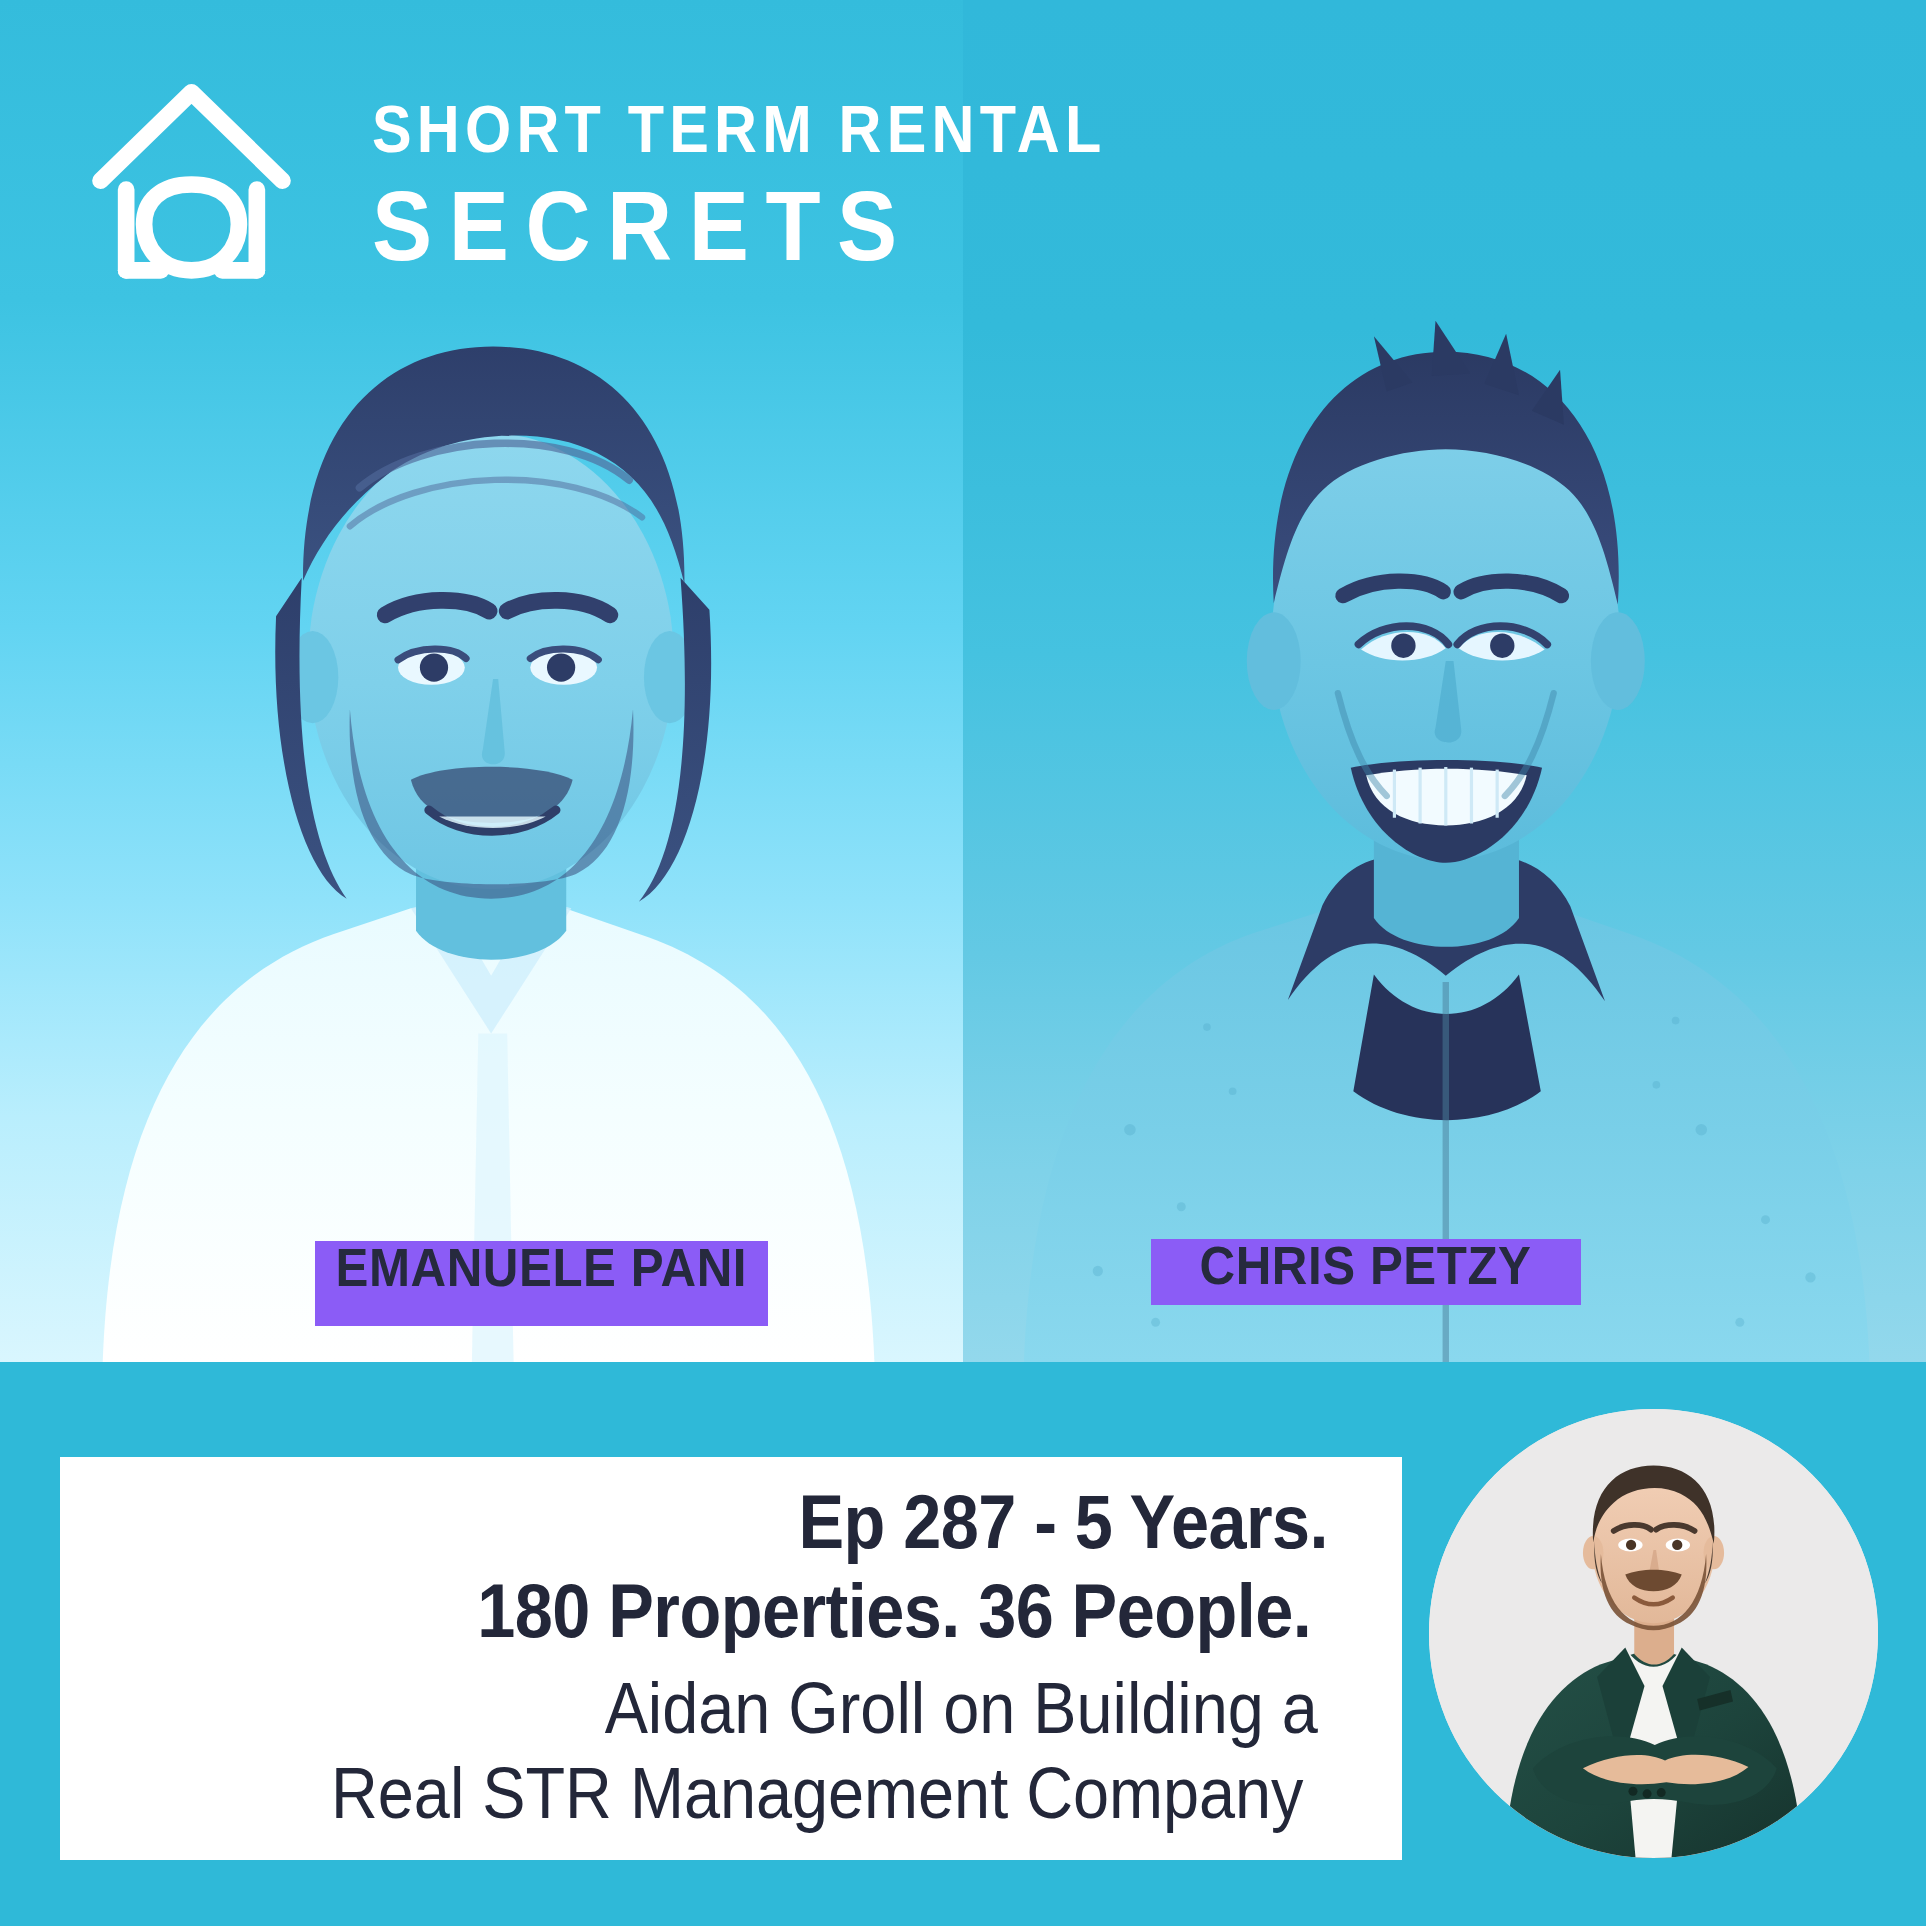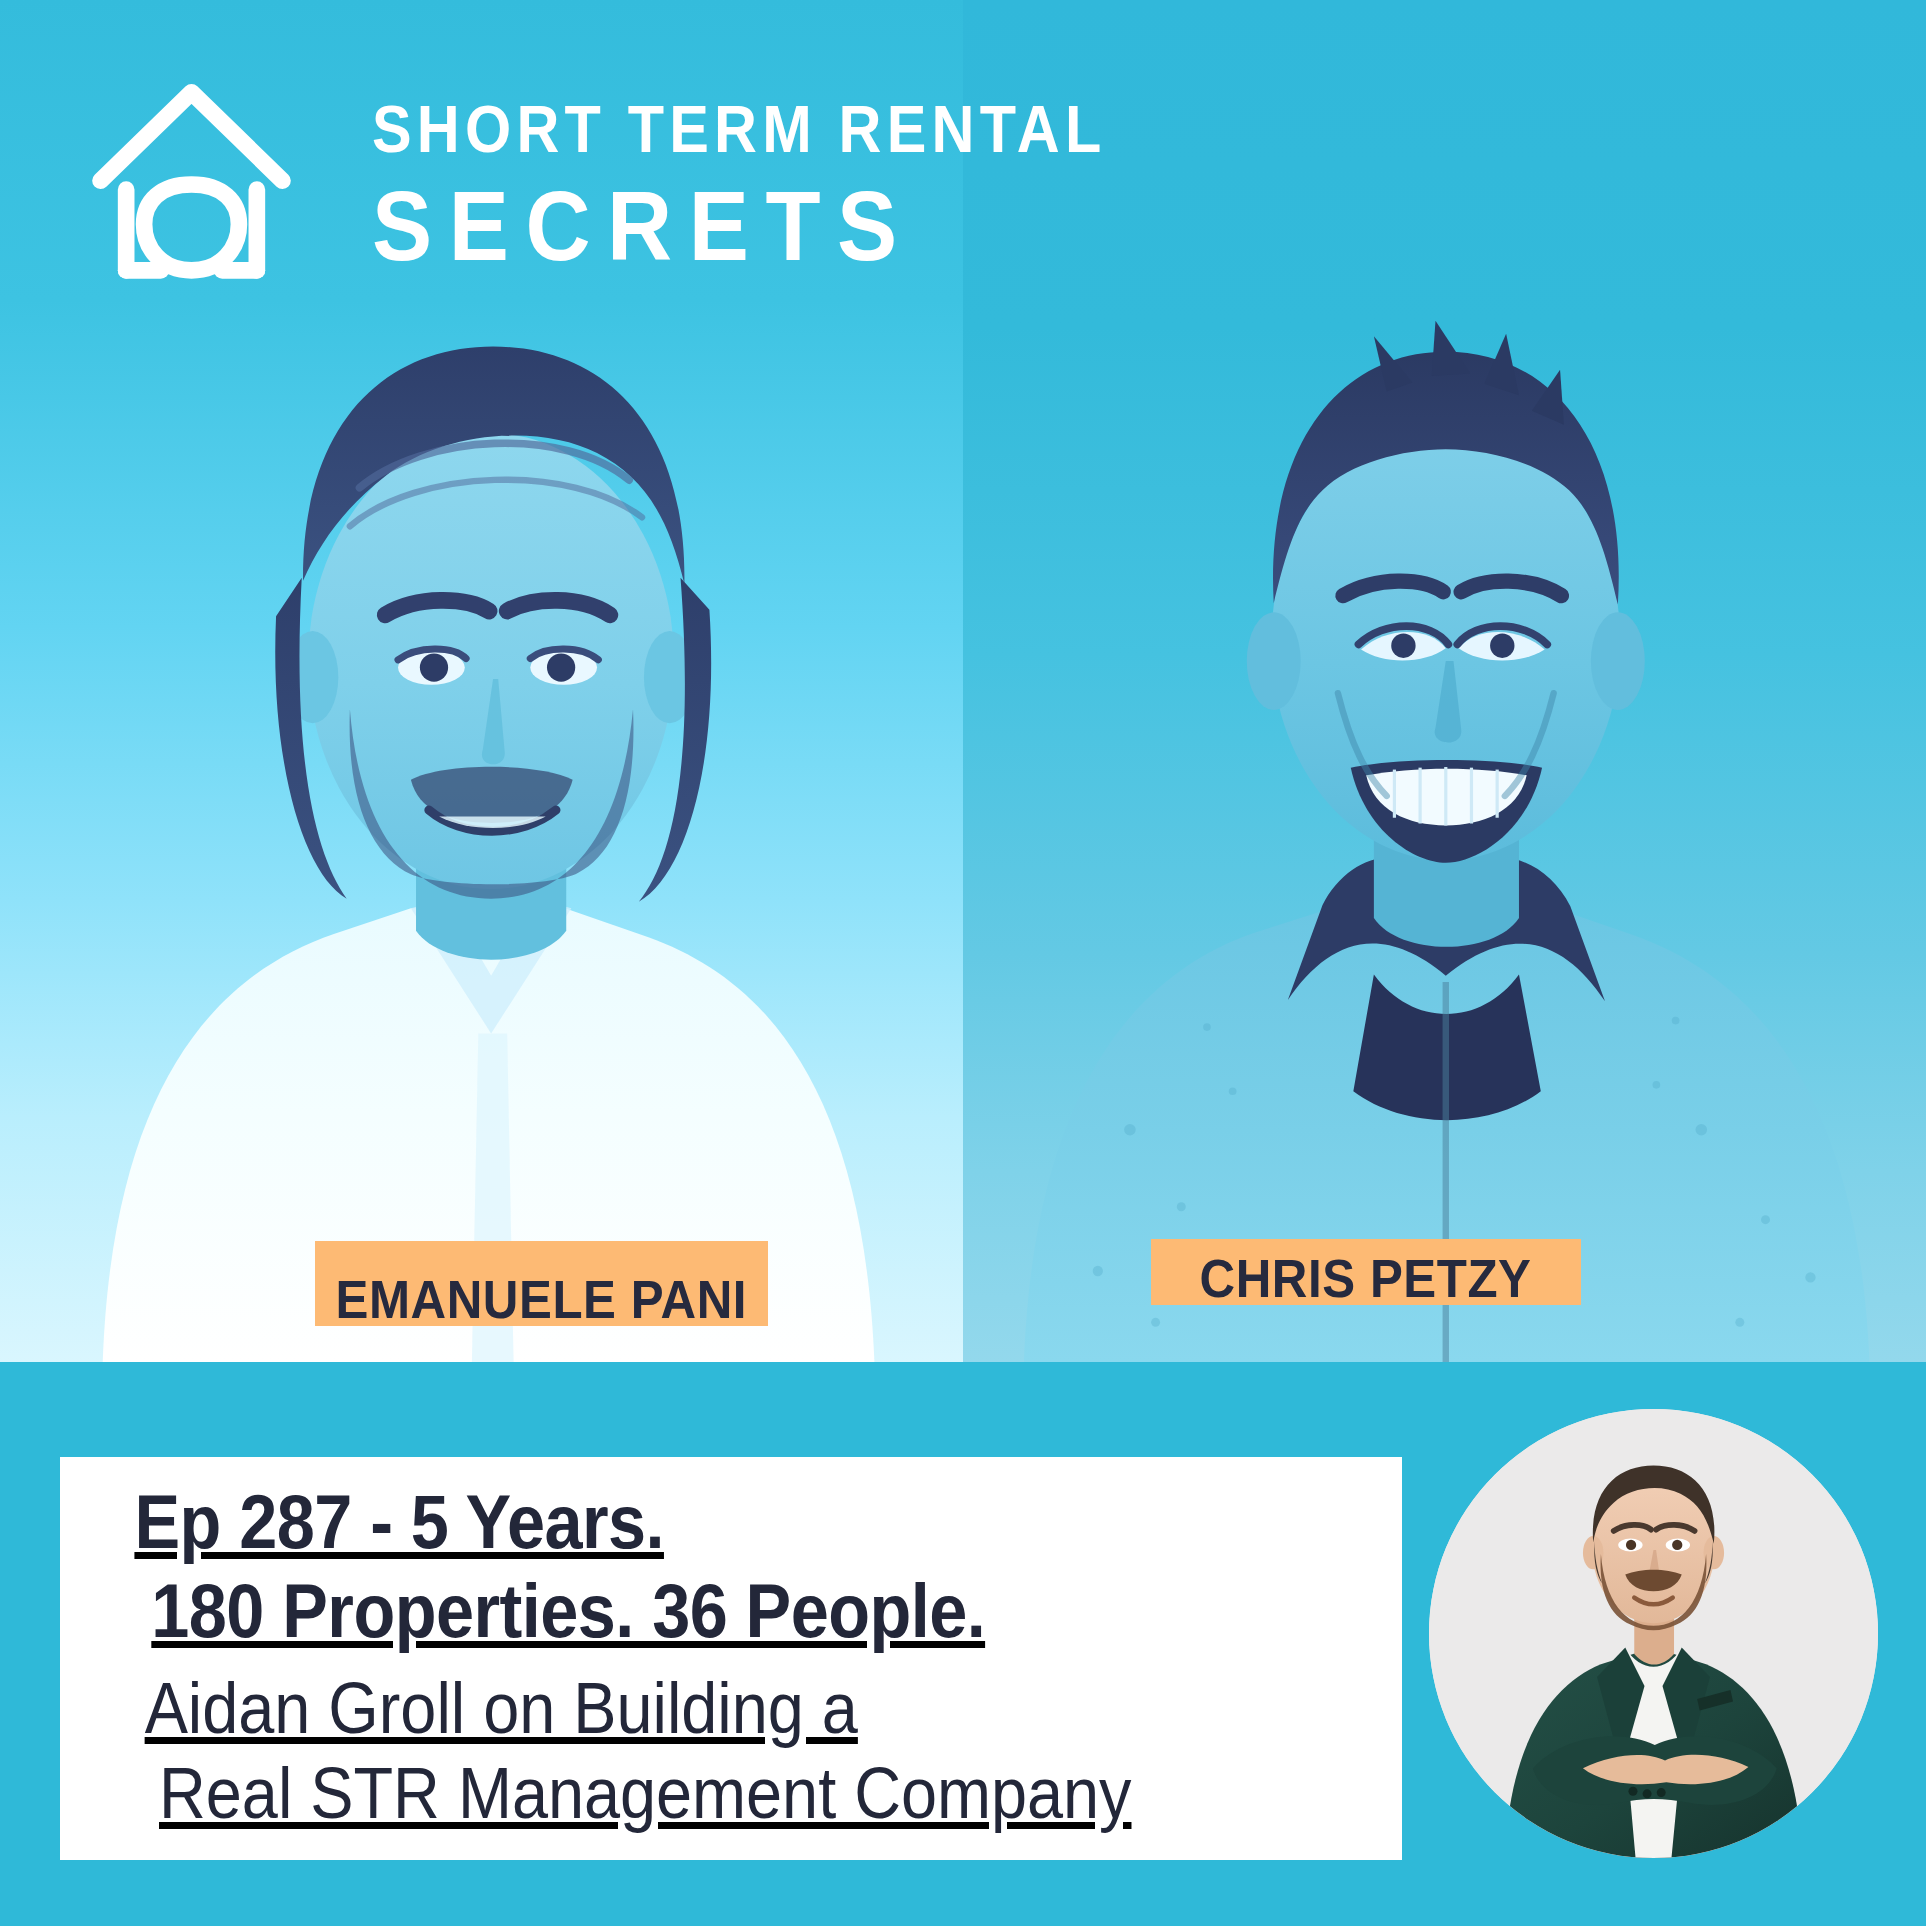--- a/index.html
+++ b/index.html
@@ -108,23 +108,23 @@
     position: absolute;
     left: 0; top: 0;
     width: 963px;
     height: 1362px;
   }
   .figure svg { display: block; width: 100%; height: 100%; }
 
   
   .nameplate {
     position: absolute;
-    background: #fdba74;
+    background: #8b5cf6;
     display: flex;
-    align-items: flex-end;
+    align-items: flex-start;
     justify-content: center;
     z-index: 45;
   }
   .nameplate span {
     color: #262a3e;
     font-weight: bold;
     font-size: 53px;
     letter-spacing: 0.6px;
     line-height: 1;
     white-space: nowrap;
@@ -148,24 +148,23 @@
   .title-card {
     position: absolute;
     left: 60px;
     top: 1457px;
     width: 1342px;
     height: 403px;
     background: #ffffff;
     z-index: 50;
     display: flex;
     flex-direction: column;
-    align-items: flex-start;
+    align-items: flex-end;
     justify-content: center;
     padding: 13px 45px 16.7px 45px;
-    text-decoration: underline;
   }
   .title-line {
     color: #232739;
     text-align: center;
     line-height: 1.13;
     white-space: nowrap;
     transform: scaleX(0.9);
   }
   .title-line.bold {
     font-weight: bold;

